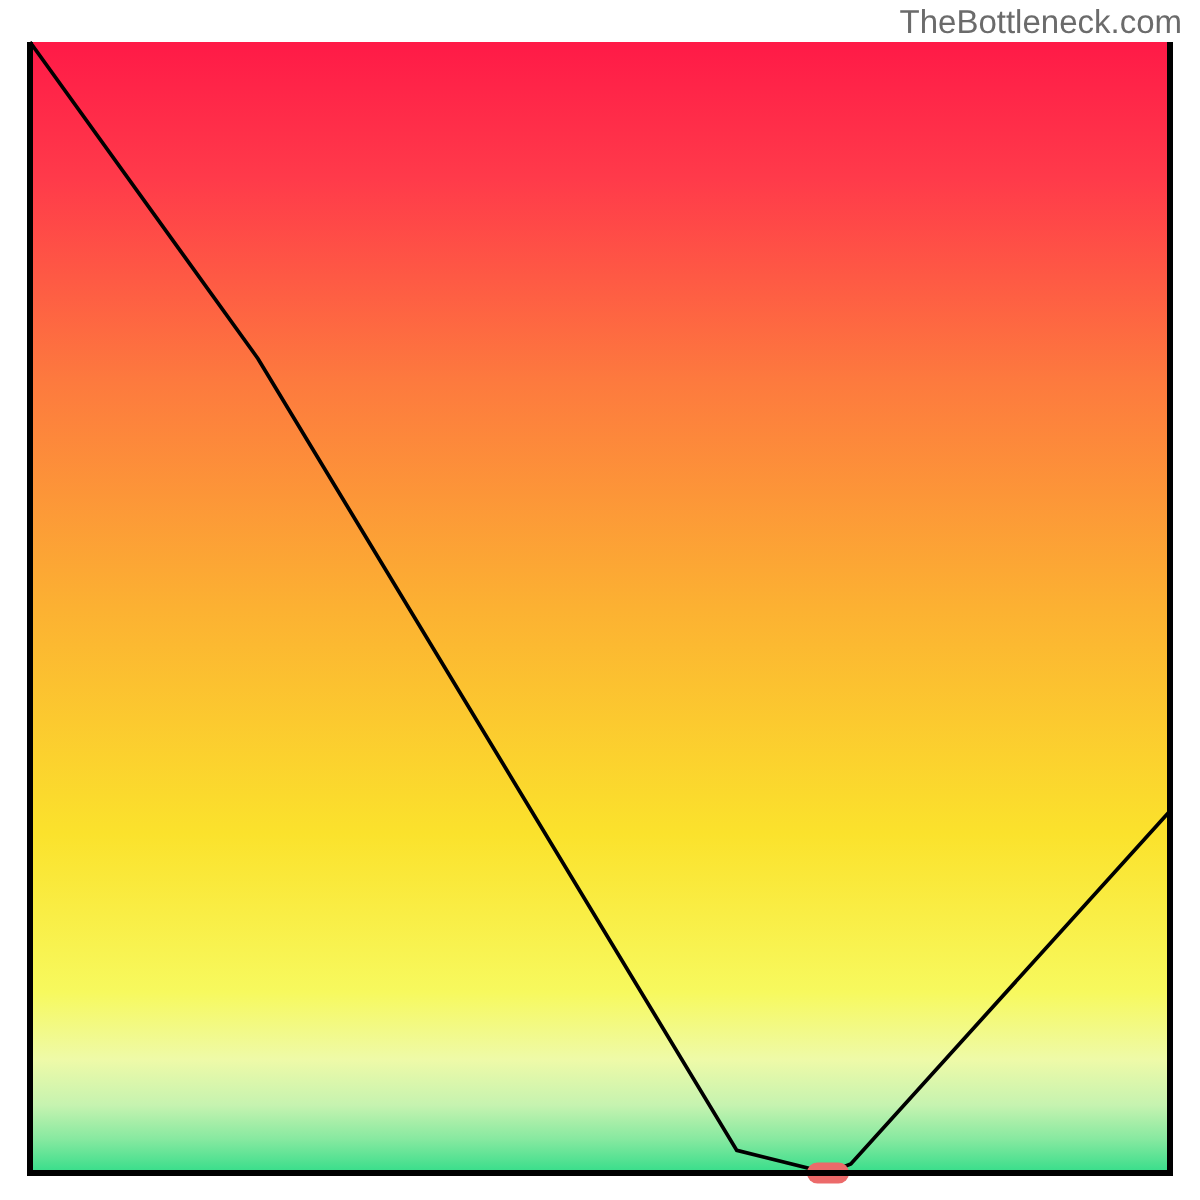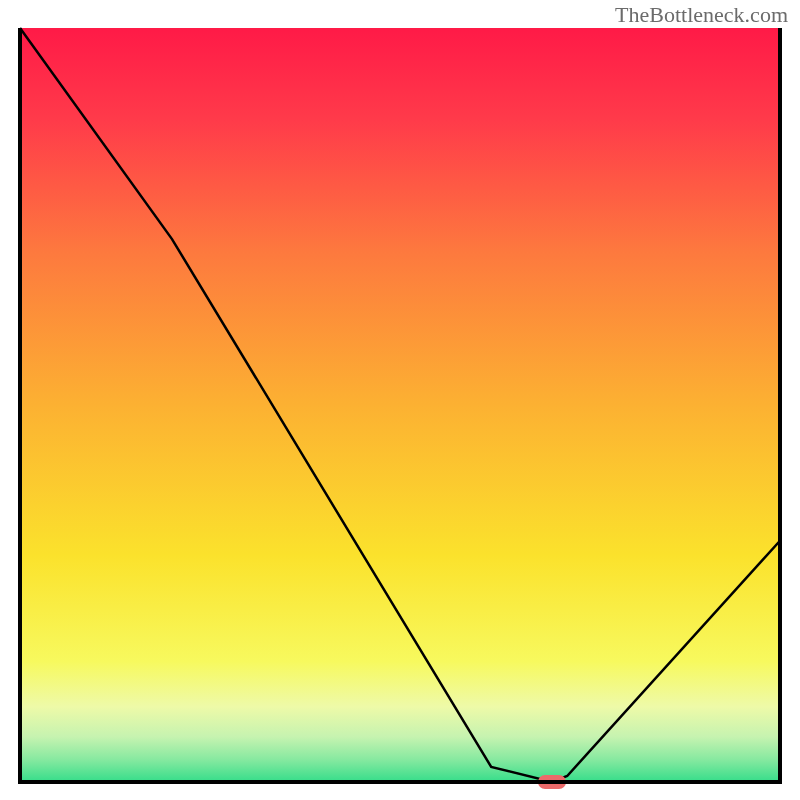--- a/index.html
+++ b/index.html
@@ -7,21 +7,20 @@
     padding: 0;
     width: 800px;
     height: 800px;
     background: #ffffff;
     font-family: Arial, sans-serif;
   }
   .container {
     position: relative;
     width: 800px;
     height: 744px;
-    font-family: Liberation Serif, serif;
   }
   .watermark {
     position: absolute;
     top: 2px;
     right: 12px;
     color: #6b6b6b;
     font-size: 22px;
     font-weight: 500;
     z-index: 30;
   }

